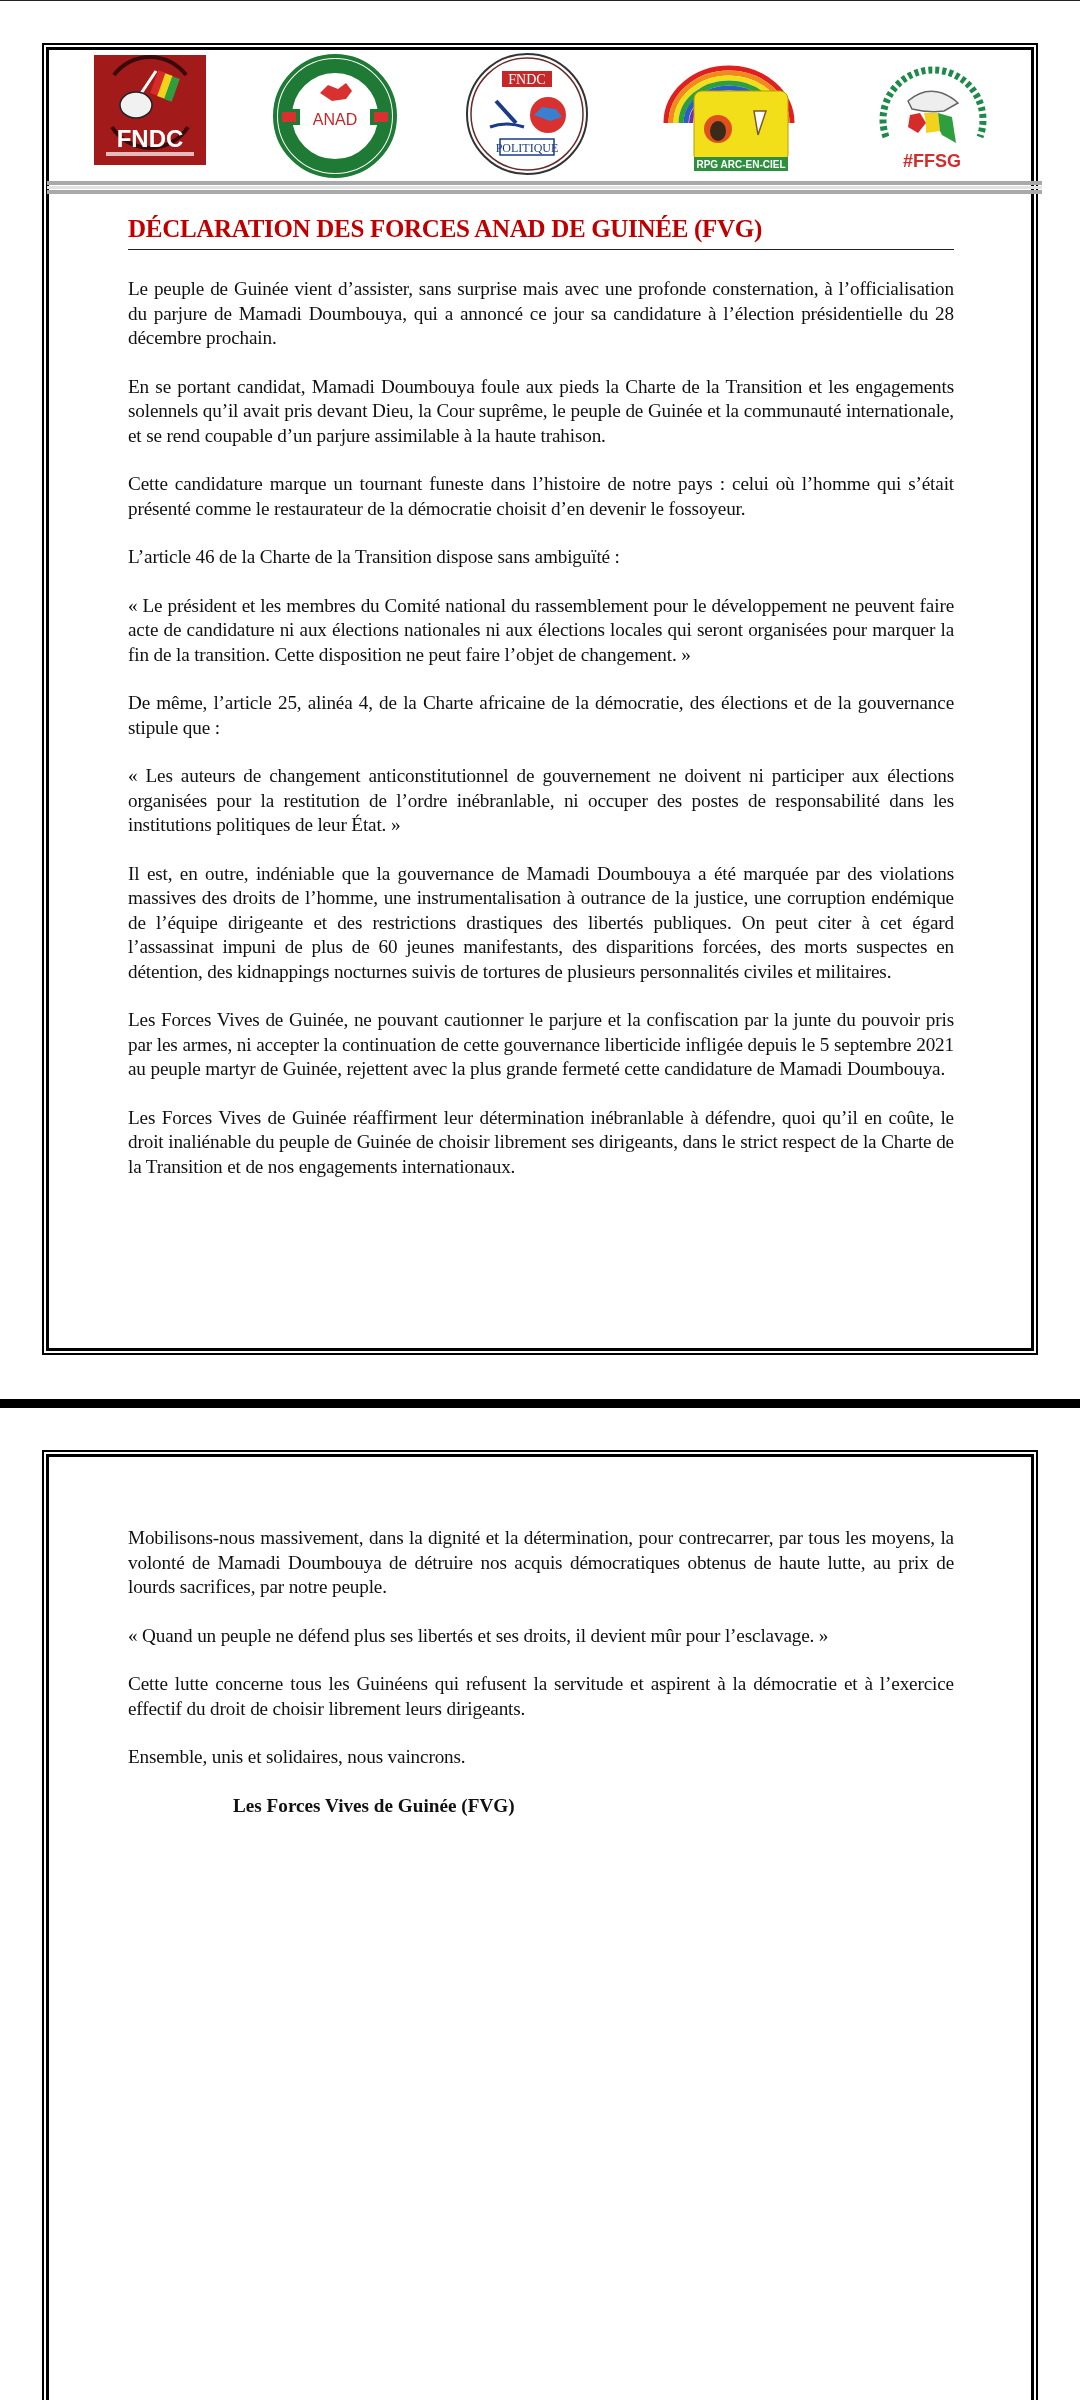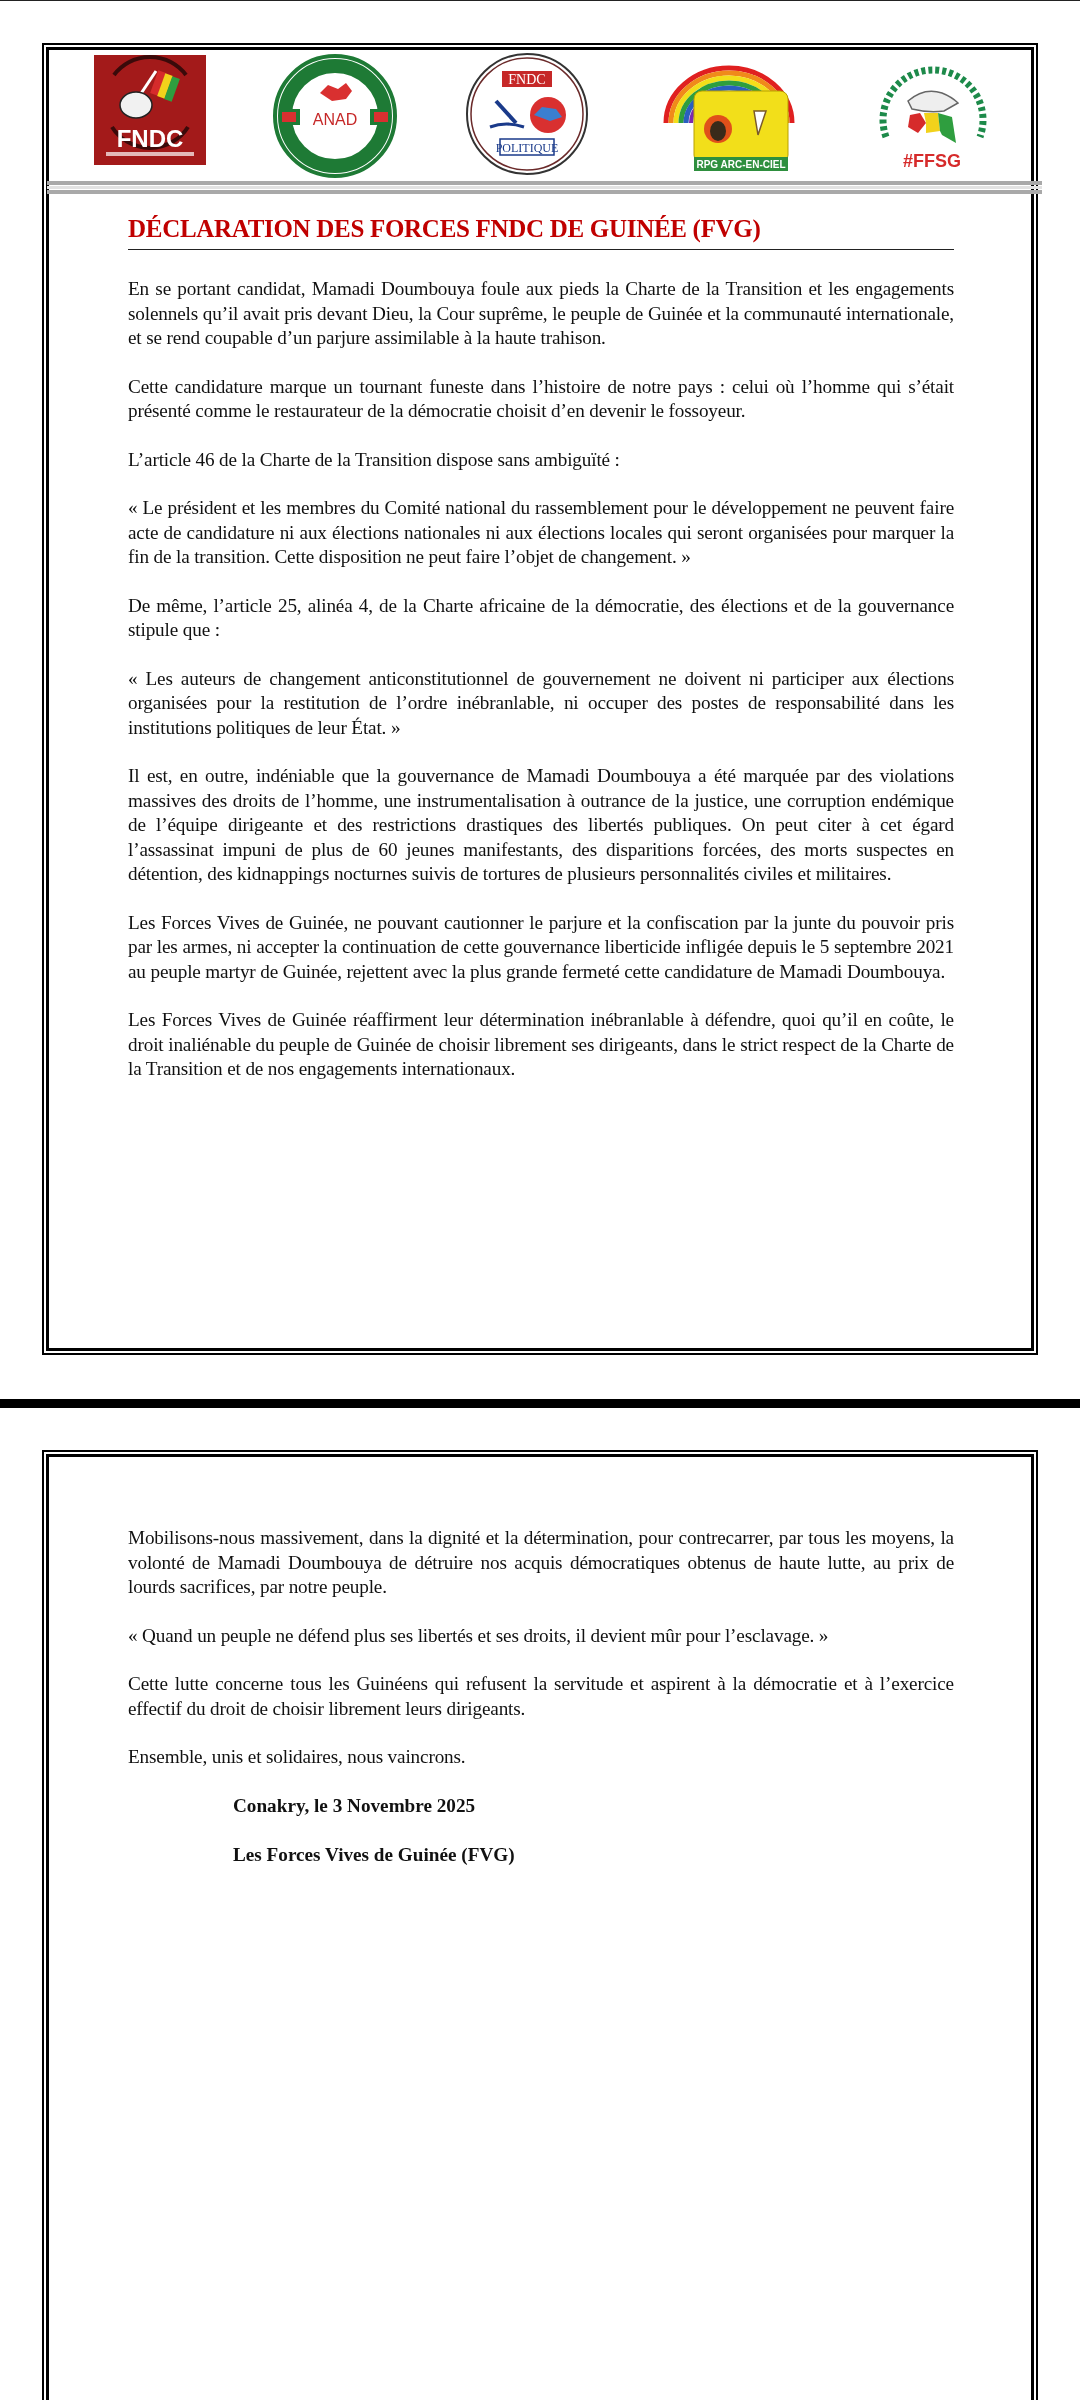--- a/index.html
+++ b/index.html
@@ -116,22 +116,23 @@
     </svg>
   </div>
 
   <div class="gray-band">
     <div class="b1"></div>
       <div class="b2"></div>
       <div class="b3"></div>
   </div>
 
   <div class="content" style="top:170px;">
-    <h1 class="title">DÉCLARATION DES FORCES FNDC DE GUINÉE (FVG)</h1>
+    <h1 class="title">DÉCLARATION DES FORCES ANAD DE GUINÉE (FVG)</h1>
     <div style="height:27px"></div>
+    <p class="body">Le peuple de Guinée vient d’assister, sans surprise mais avec une profonde consternation, à l’officialisation du parjure de Mamadi Doumbouya, qui a annoncé ce jour sa candidature à l’élection présidentielle du 28 décembre prochain.</p>
     <p class="body">En se portant candidat, Mamadi Doumbouya foule aux pieds la Charte de la Transition et les engagements solennels qu’il avait pris devant Dieu, la Cour suprême, le peuple de Guinée et la communauté internationale, et se rend coupable d’un parjure assimilable à la haute trahison.</p>
     <p class="body">Cette candidature marque un tournant funeste dans l’histoire de notre pays : celui où l’homme qui s’était présenté comme le restaurateur de la démocratie choisit d’en devenir le fossoyeur.</p>
     <p class="body">L’article 46 de la Charte de la Transition dispose sans ambiguïté :</p>
     <p class="body">« Le président et les membres du Comité national du rassemblement pour le développement ne peuvent faire acte de candidature ni aux élections nationales ni aux élections locales qui seront organisées pour marquer la fin de la transition. Cette disposition ne peut faire l’objet de changement. »</p>
     <p class="body">De même, l’article 25, alinéa 4, de la Charte africaine de la démocratie, des élections et de la gouvernance stipule que :</p>
     <p class="body">« Les auteurs de changement anticonstitutionnel de gouvernement ne doivent ni participer aux élections organisées pour la restitution de l’ordre inébranlable, ni occuper des postes de responsabilité dans les institutions politiques de leur État. »</p>
     <p class="body">Il est, en outre, indéniable que la gouvernance de Mamadi Doumbouya a été marquée par des violations massives des droits de l’homme, une instrumentalisation à outrance de la justice, une corruption endémique de l’équipe dirigeante et des restrictions drastiques des libertés publiques. On peut citer à cet égard l’assassinat impuni de plus de 60 jeunes manifestants, des disparitions forcées, des morts suspectes en détention, des kidnappings nocturnes suivis de tortures de plusieurs personnalités civiles et militaires.</p>
     <p class="body">Les Forces Vives de Guinée, ne pouvant cautionner le parjure et la confiscation par la junte du pouvoir pris par les armes, ni accepter la continuation de cette gouvernance liberticide infligée depuis le 5 septembre 2021 au peuple martyr de Guinée, rejettent avec la plus grande fermeté cette candidature de Mamadi Doumbouya.</p>
     <p class="body">Les Forces Vives de Guinée réaffirment leur détermination inébranlable à défendre, quoi qu’il en coûte, le droit inaliénable du peuple de Guinée de choisir librement ses dirigeants, dans le strict respect de la Charte de la Transition et de nos engagements internationaux.</p>
   </div>
@@ -139,16 +140,15 @@
 
 <div class="separator"></div>
 
 <div class="page-frame" id="page2">
   <div class="inner"></div>
   <div class="content" style="top:74px;">
     <p class="body">Mobilisons-nous massivement, dans la dignité et la détermination, pour contrecarrer, par tous les moyens, la volonté de Mamadi Doumbouya de détruire nos acquis démocratiques obtenus de haute lutte, au prix de lourds sacrifices, par notre peuple.</p>
     <p class="body">« Quand un peuple ne défend plus ses libertés et ses droits, il devient mûr pour l’esclavage. »</p>
     <p class="body">Cette lutte concerne tous les Guinéens qui refusent la servitude et aspirent à la démocratie et à l’exercice effectif du droit de choisir librement leurs dirigeants.</p>
     <p class="body">Ensemble, unis et solidaires, nous vaincrons.</p>
-    <div class="sig">Conakry, le 3 Novembre 2025</div>
     <div class="sig">Les Forces Vives de Guinée (FVG)</div>
   </div>
 </div>
 
 </body></html>

